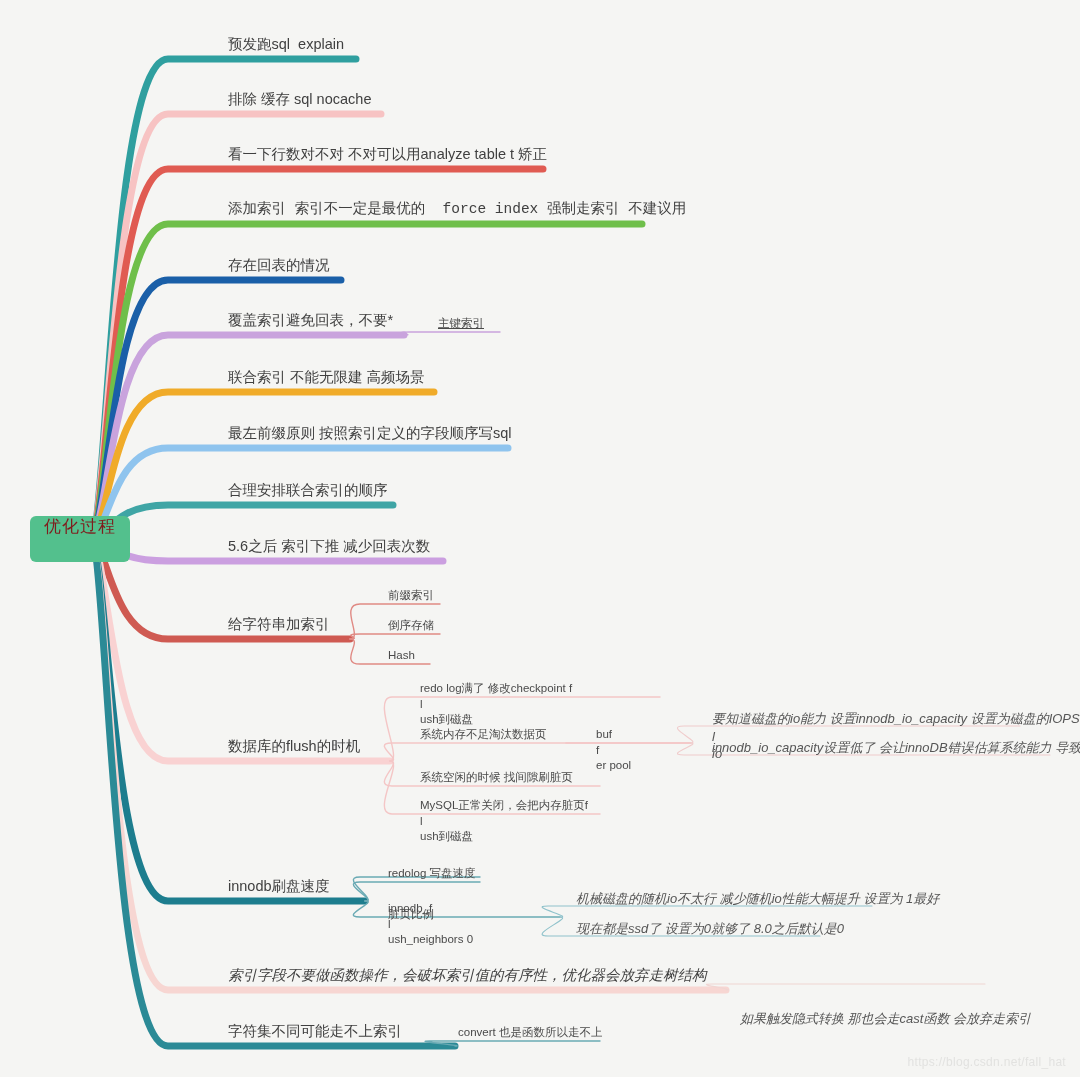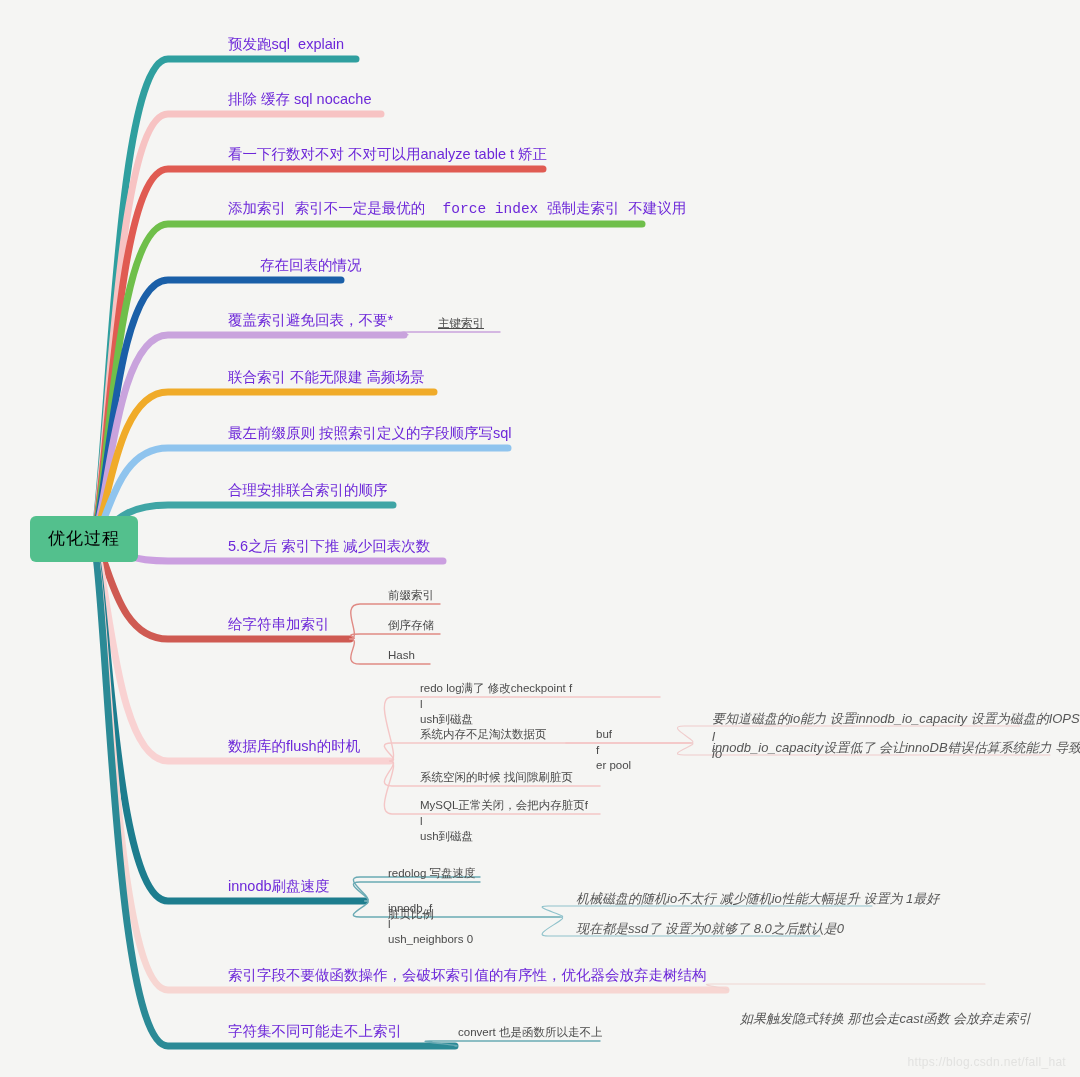--- a/index.html
+++ b/index.html
@@ -8,27 +8,27 @@
     background:#f5f5f3;
     font-family:"Liberation Sans","DejaVu Sans",sans-serif;
     overflow:hidden;position:relative;
   }
   #canvas{position:absolute;left:0;top:0;width:1080px;height:1077px;}
   svg.wires{position:absolute;left:0;top:0;width:1080px;height:1077px;pointer-events:none;}
 
   .node{position:absolute;white-space:pre;color:#3a3a3a;line-height:1.35;}
 
   .root{
-    left:30px;top:516px;width:108px;height:46px;
+    left:30px;top:516px;width:100px;height:46px;
     background:#53c08d;border-radius:6px;
-    display:flex;align-items:center;justify-content:center;
-    color:#000000;font-size:17px;letter-spacing:1px;z-index:5;
+    display:flex;align-items:flex-start;justify-content:center;
+    color:#7f1d1d;font-size:17px;letter-spacing:1px;z-index:5;
   }
 
-  .lvl1{font-size:14.5px;color:#6d28d9;}
+  .lvl1{font-size:14.5px;color:#404040;}
   .lvl2{font-size:11.5px;color:#4a4a4a;}
   .lvl3{font-size:13px;color:#555;font-style:italic;}
 
   .wm{
     position:absolute;right:14px;bottom:8px;
     font-size:12px;color:#e2e2e0;letter-spacing:.3px;
   }
 </style>
 </head>
 <body>
@@ -73,30 +73,30 @@
 
   <div class="node root">
     <span>优化过程</span>
   </div>
 
   <div id="branch-layer">
       <div class="node lvl1" style="left: 228px; top: 35px;"><span>预发跑sql  explain</span></div>
       <div class="node lvl1" style="left: 228px; top: 90px;"><span>排除 缓存 sql nocache</span></div>
       <div class="node lvl1" style="left: 228px; top: 145px;"><span>看一下行数对不对 不对可以用analyze table t 矫正</span></div>
       <div class="node lvl1" style="left: 228px; top: 200px; font-family: Liberation Mono, monospace;"><span>添加索引 索引不一定是最优的  force index 强制走索引 不建议用</span></div>
-      <div class="node lvl1" style="left: 228px; top: 256px; margin-left: 32px;"><span>存在回表的情况</span></div>
+      <div class="node lvl1" style="left: 228px; top: 256px;"><span>存在回表的情况</span></div>
       <div class="node lvl1" style="left: 228px; top: 311px;"><span>覆盖索引避免回表，不要*</span></div>
       <div class="node lvl1" style="left: 228px; top: 368px;"><span>联合索引 不能无限建 高频场景</span></div>
       <div class="node lvl1" style="left: 228px; top: 424px;"><span>最左前缀原则 按照索引定义的字段顺序写sql</span></div>
       <div class="node lvl1" style="left: 228px; top: 481px; text-align: right;"><span>合理安排联合索引的顺序</span></div>
       <div class="node lvl1" style="left: 228px; top: 537px;"><span>5.6之后 索引下推 减少回表次数</span></div>
       <div class="node lvl1" style="left: 228px; top: 615px;"><span>给字符串加索引</span></div>
       <div class="node lvl1" style="left: 228px; top: 737px;"><span>数据库的flush的时机</span></div>
       <div class="node lvl1" style="left: 228px; top: 877px;"><span>innodb刷盘速度</span></div>
-      <div class="node lvl1" style="left: 228px; top: 966px;"><span>索引字段不要做函数操作，会破坏索引值的有序性，优化器会放弃走树结构</span></div>
+      <div class="node lvl1" style="left: 228px; top: 966px; font-style: italic;"><span>索引字段不要做函数操作，会破坏索引值的有序性，优化器会放弃走树结构</span></div>
       <div class="node lvl1" style="left: 228px; top: 1022px;"><span>字符集不同可能走不上索引</span></div>
       <div class="node lvl2" style="left: 438px; top: 316px; text-decoration: underline;"><span>主键索引</span></div>
       <div class="node lvl2" style="left: 388px; top: 588px;"><span>前缀索引</span></div>
       <div class="node lvl2" style="left: 388px; top: 618px; text-align: right;"><span>倒序存储</span></div>
       <div class="node lvl2" style="left: 388px; top: 648px;"><span>Hash</span></div>
       <div class="node lvl2" style="left: 420px; top: 681px;"><span>redo log满了 修改checkpoint f
 l
 ush到磁盘</span></div>
       <div class="node lvl2" style="left: 420px; top: 727px;"><span>系统内存不足淘汰数据页</span></div>
       <div class="node lvl2" style="left: 420px; top: 770px;"><span>系统空闲的时候 找间隙刷脏页</span></div>

